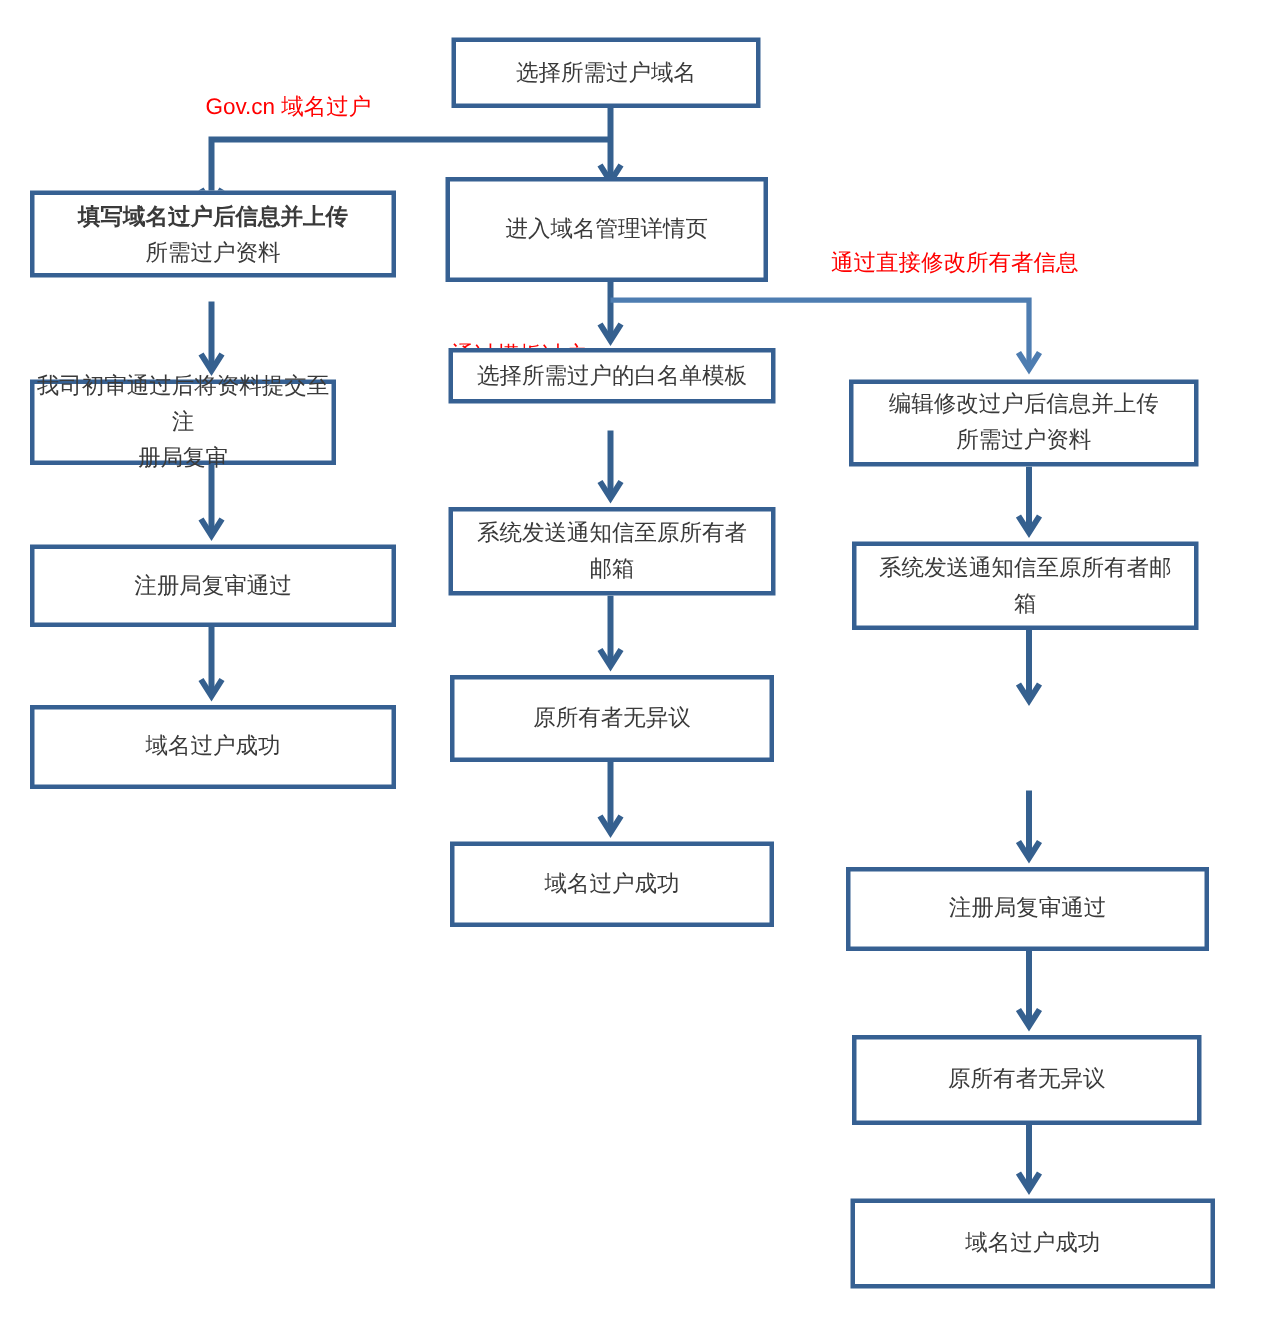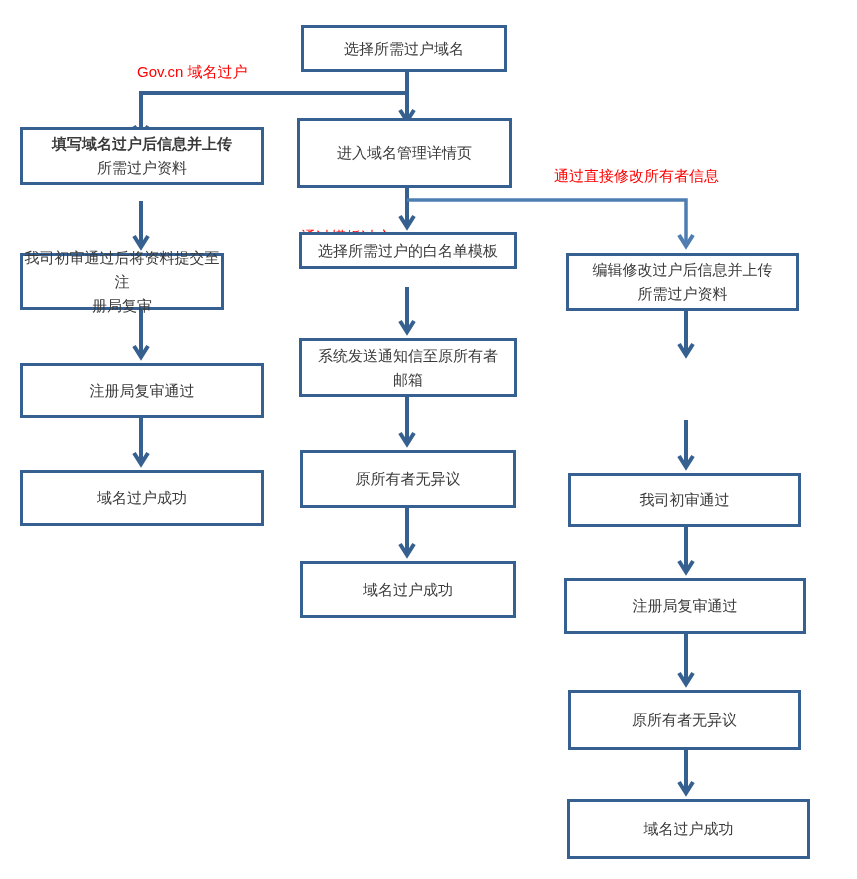--- a/index.html
+++ b/index.html
@@ -106,22 +106,23 @@
     <span class="txt">原所有者无异议</span>
   </div>
   <div class="node" style="left:300px;top:561px;width:216px;height:57px;">
     <span class="txt">域名过户成功</span>
   </div>
 
   <div class="node" style="left:566px;top:253px;width:233px;height:58px;">
     <span class="txt">编辑修改过户后信息并上传
 所需过户资料</span>
   </div>
-  <div class="node" style="left:568px;top:473px;width:233px;height:54px;">
-    <span class="txt">我司初审通过</span>
+  <div class="node" style="left:568px;top:361px;width:231px;height:59px;">
+    <span class="txt">系统发送通知信至原所有者邮
+箱</span>
   </div>
   <div class="node" style="left:564px;top:578px;width:242px;height:56px;">
     <span class="txt">注册局复审通过</span>
   </div>
   <div class="node" style="left:568px;top:690px;width:233px;height:60px;">
     <span class="txt">原所有者无异议</span>
   </div>
   <div class="node" style="left:567px;top:799px;width:243px;height:60px;">
     <span class="txt">域名过户成功</span>
   </div>

